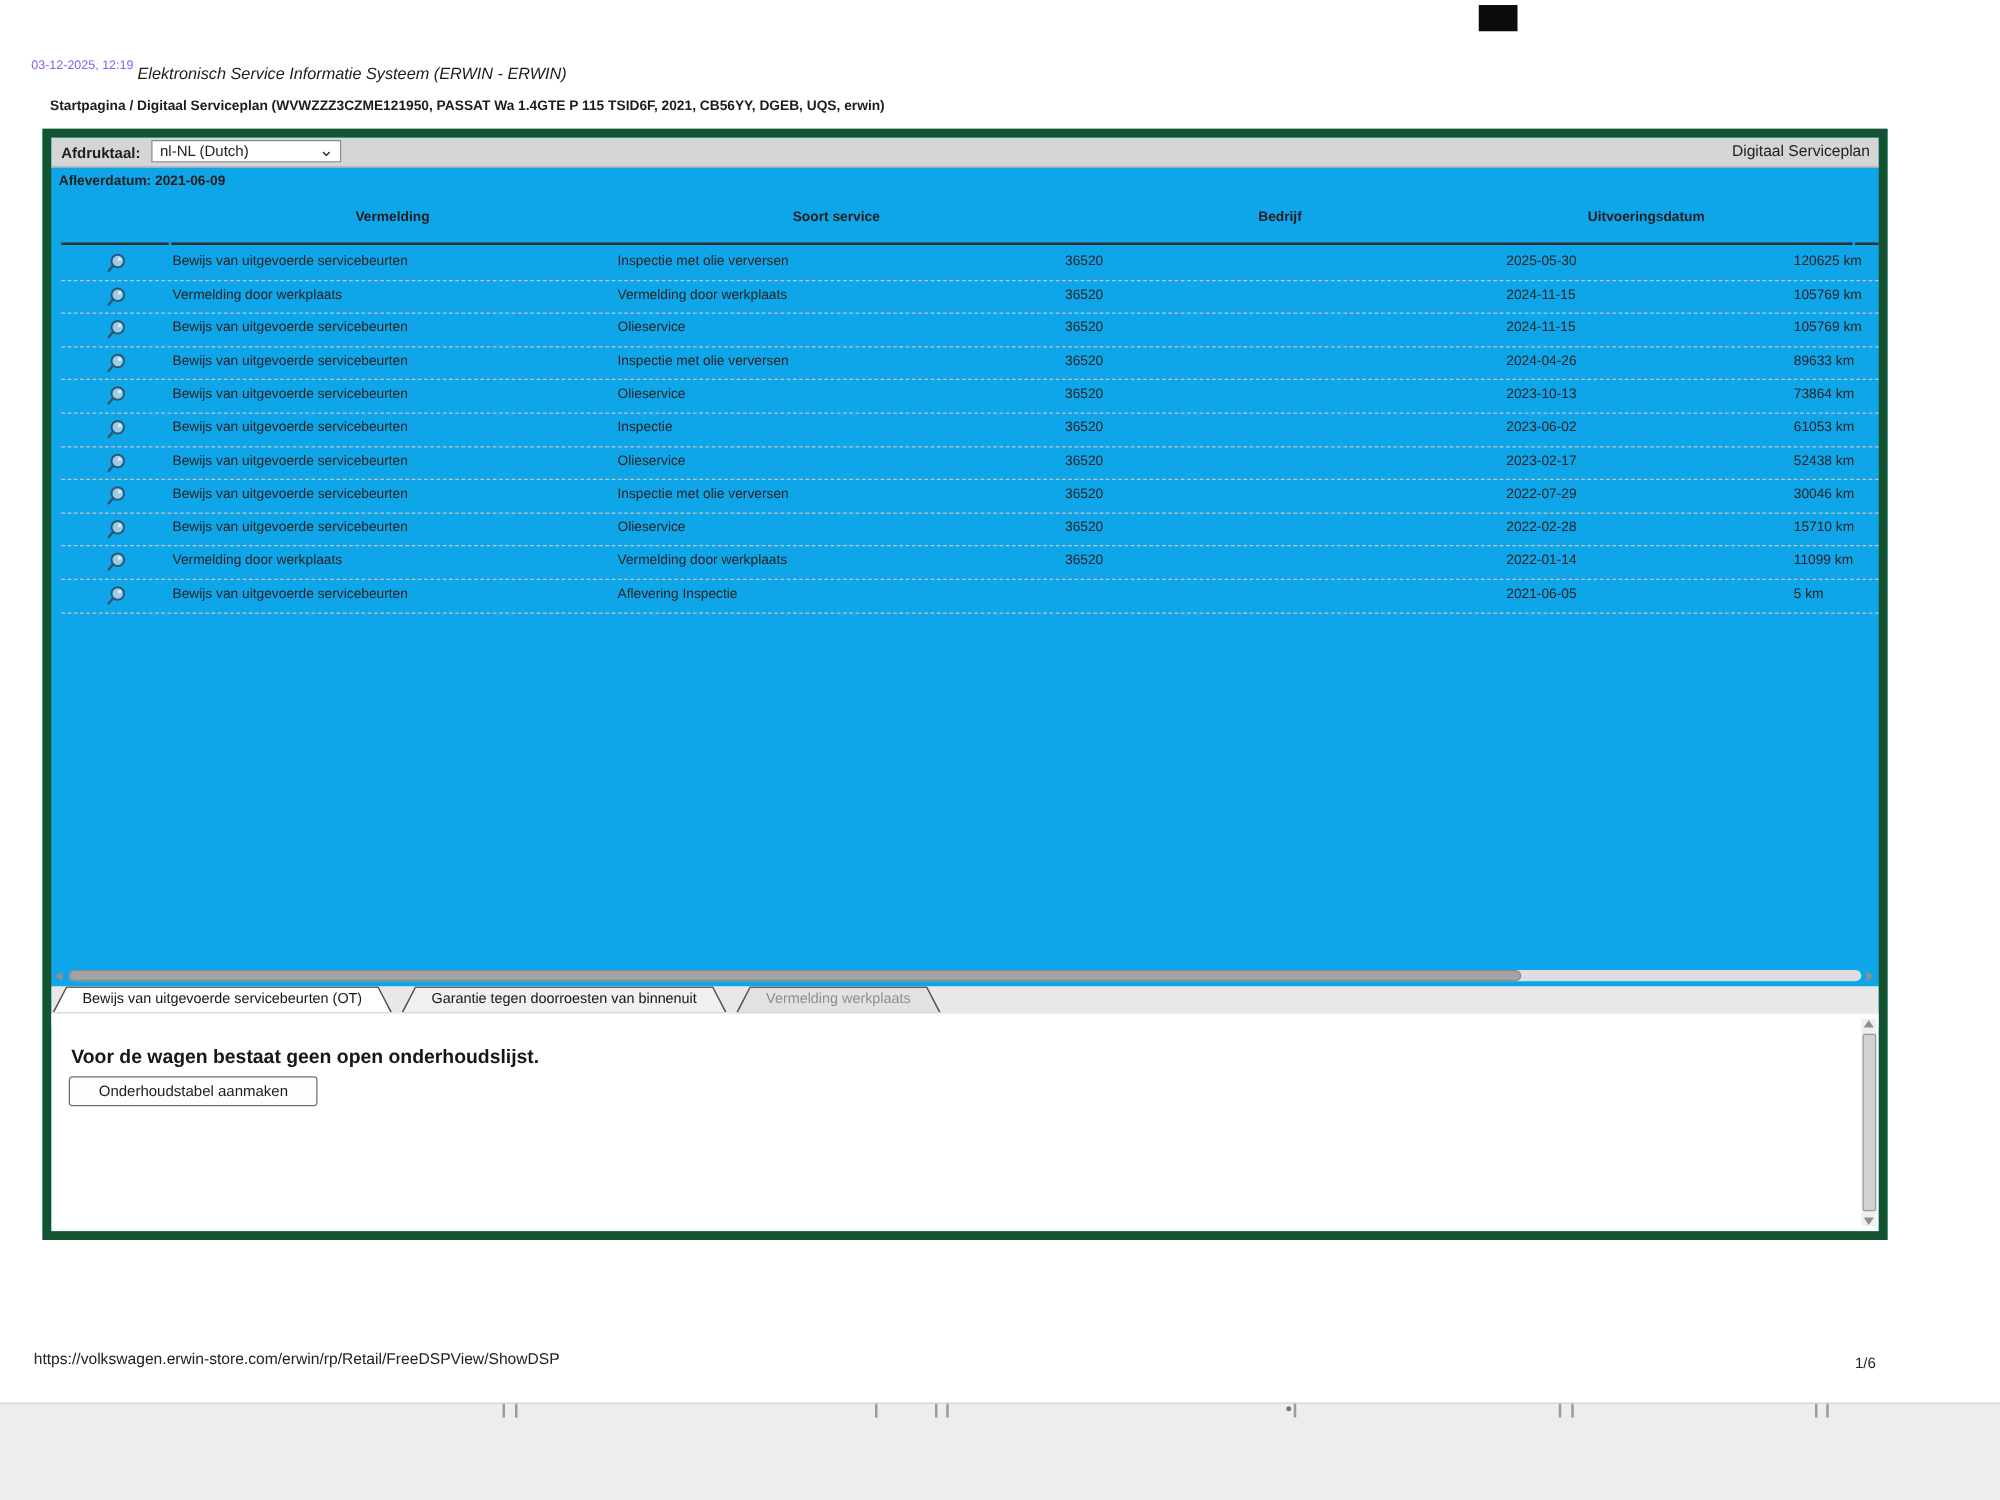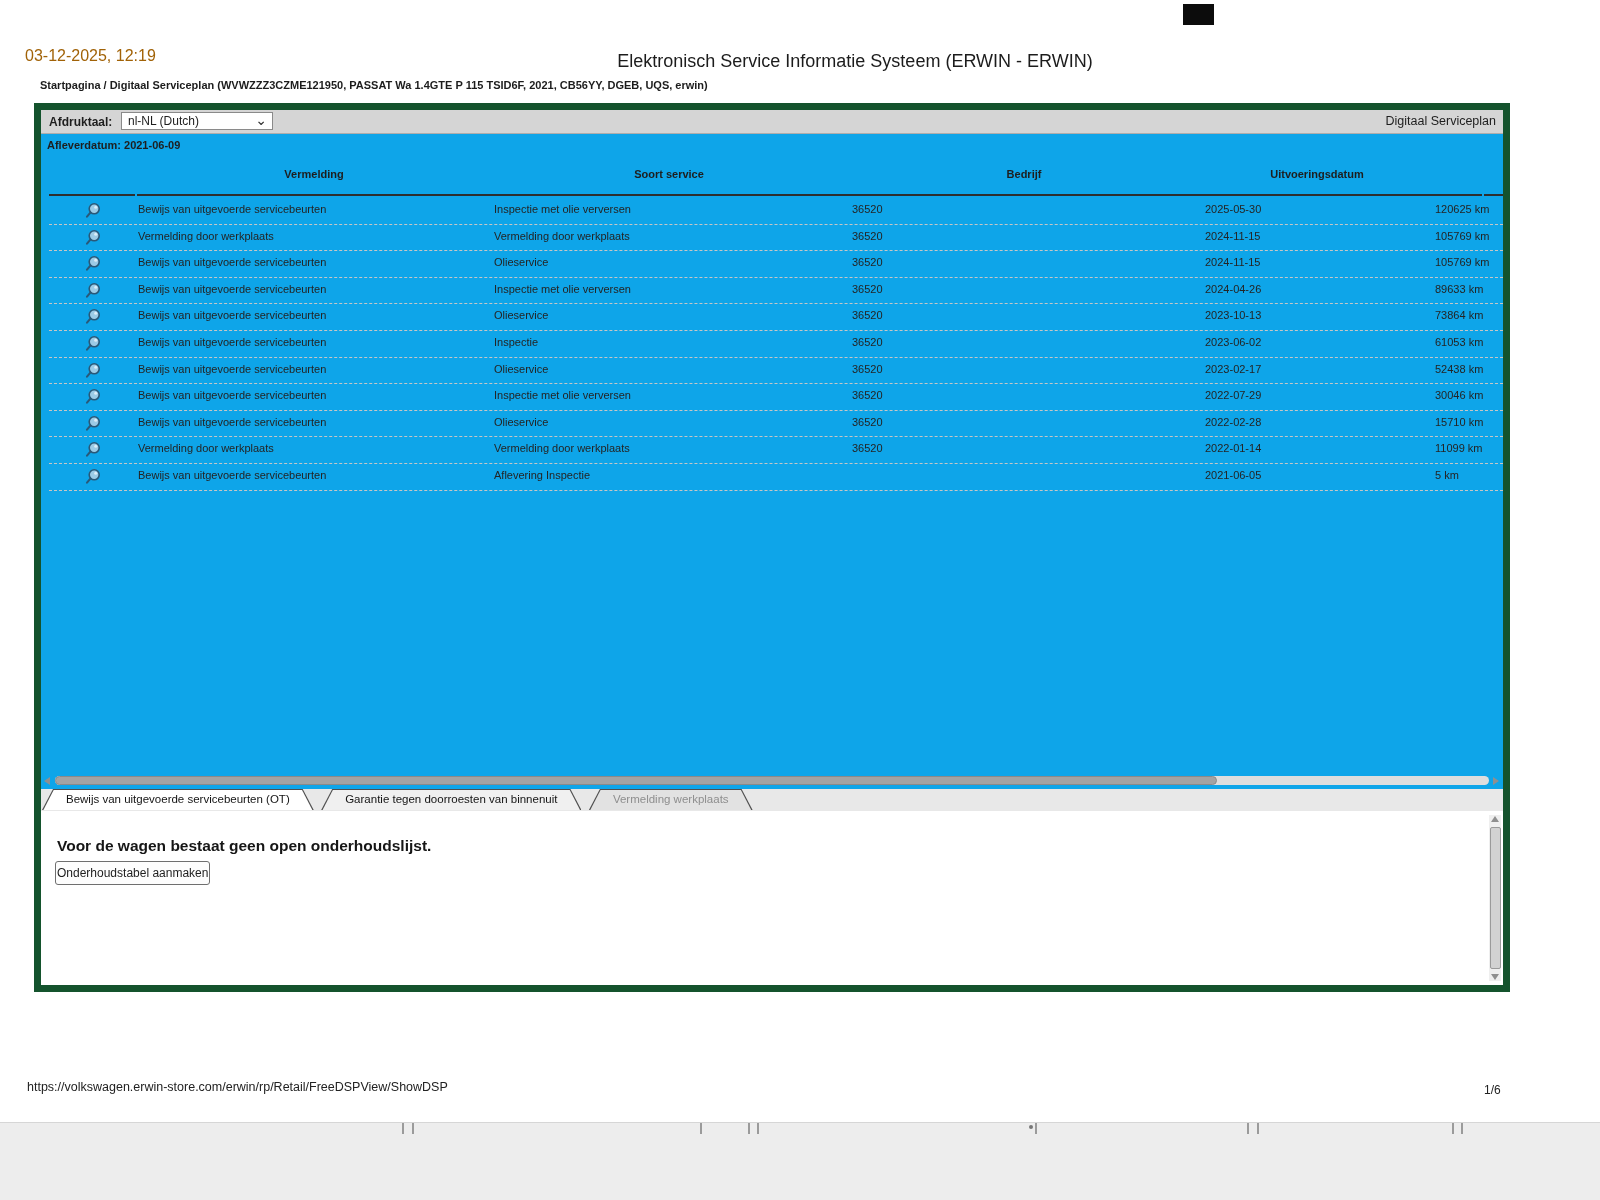--- a/index.html
+++ b/index.html
@@ -5,22 +5,22 @@
   html,body{margin:0;padding:0;}
   body{
     width:1600px;height:1200px;position:relative;overflow:hidden;
     background:#ffffff;color:#1e1e1e;
     font-family:"Liberation Sans",sans-serif;
     -webkit-font-smoothing:antialiased;
   }
   .abs{position:absolute;}
 
   
-  .print-datetime{left:25px;top:47px;font-size:16px;color:#a16207;text-align:right;}
-  .doc-title{left:110px;right:0;top:51px;text-align:center;font-size:18px;color:#1c1c1c;}
+  .print-datetime{left:25px;top:47px;font-size:10px;color:#8b5cf6;text-align:right;}
+  .doc-title{left:110px;right:0;top:51px;font-size:13px;color:#1c1c1c;font-style:italic;}
   .breadcrumb{left:40px;top:79px;font-size:11px;font-weight:bold;color:#1c1c1c;}
   .black-box{left:1183px;top:4px;width:31px;height:21px;background:#0c0c0c;}
 
   
   .main-box{left:34px;top:103px;width:1462px;height:875px;border:7px solid #14532d;background:#0ea5e9;overflow:hidden;}
   .main-box .abs{position:absolute;}
 
   .toolbar{left:0;top:0;right:0;height:23px;background:#d5d5d5;border-bottom:1px solid #adadad;}
   .toolbar-label{left:8px;top:5px;font-size:12px;font-weight:bold;}
   .select{left:80px;top:2px;width:152px;height:18px;background:#fff;border:1px solid #8a8a8a;font-size:12px;line-height:16px;padding-left:6px;box-sizing:border-box;cursor:default;}
@@ -58,21 +58,21 @@
   .tab-shape{position:absolute;inset:0;clip-path:polygon(11px 0,calc(100% - 11px) 0,100% 100%,0 100%);background:#4f4f4f;}
   .tab-shape-inner{position:absolute;inset:1px 0 0 0;clip-path:polygon(11.7px 0,calc(100% - 11.7px) 0,calc(100% - 1.4px) 100%,1.4px 100%);background:#fff;}
   .tab-label{position:relative;display:block;padding:0 24px;line-height:21px;font-size:11.5px;color:#141414;}
   .tab--normal .tab-shape-inner{background:#f0f0f0;}
   .tab--disabled .tab-shape-inner{background:#e2e2e2;}
   .tab--disabled .tab-label{color:#8e8e8e;text-align:center;}
 
   
   .pane{left:0;top:701px;right:0;bottom:0;background:#fff;}
   .pane-msg{left:16px;top:26px;font-size:15.5px;font-weight:bold;color:#161616;}
-  .pane-btn{left:14px;top:50px;font-size:12px;padding:4px 1px;border:1px solid #6f6f6f;border-radius:3px;background:#fdfdfd;cursor:pointer;color:#1e1e1e;}
+  .pane-btn{left:14px;top:50px;font-size:12px;padding:4px 23px;border:1px solid #6f6f6f;border-radius:3px;background:#fdfdfd;cursor:pointer;color:#1e1e1e;}
 
   .vscroll{right:2px;top:4px;bottom:4px;width:12px;background:#efefef;}
   .vs-up{left:2px;top:1px;border-left:4px solid transparent;border-right:4px solid transparent;border-bottom:6px solid #8f8f8f;cursor:pointer;}
   .vs-down{left:2px;bottom:1px;border-left:4px solid transparent;border-right:4px solid transparent;border-top:6px solid #8f8f8f;cursor:pointer;}
   .vs-thumb{left:1px;top:12px;width:9px;height:140px;background:#d2d2d2;border:1px solid #9a9a9a;border-radius:2px;cursor:pointer;}
 
   
   .footer-url{left:27px;top:1080px;font-size:12.5px;color:#222;}
   .footer-page{left:1484px;top:1083px;font-size:12px;color:#222;}
 

